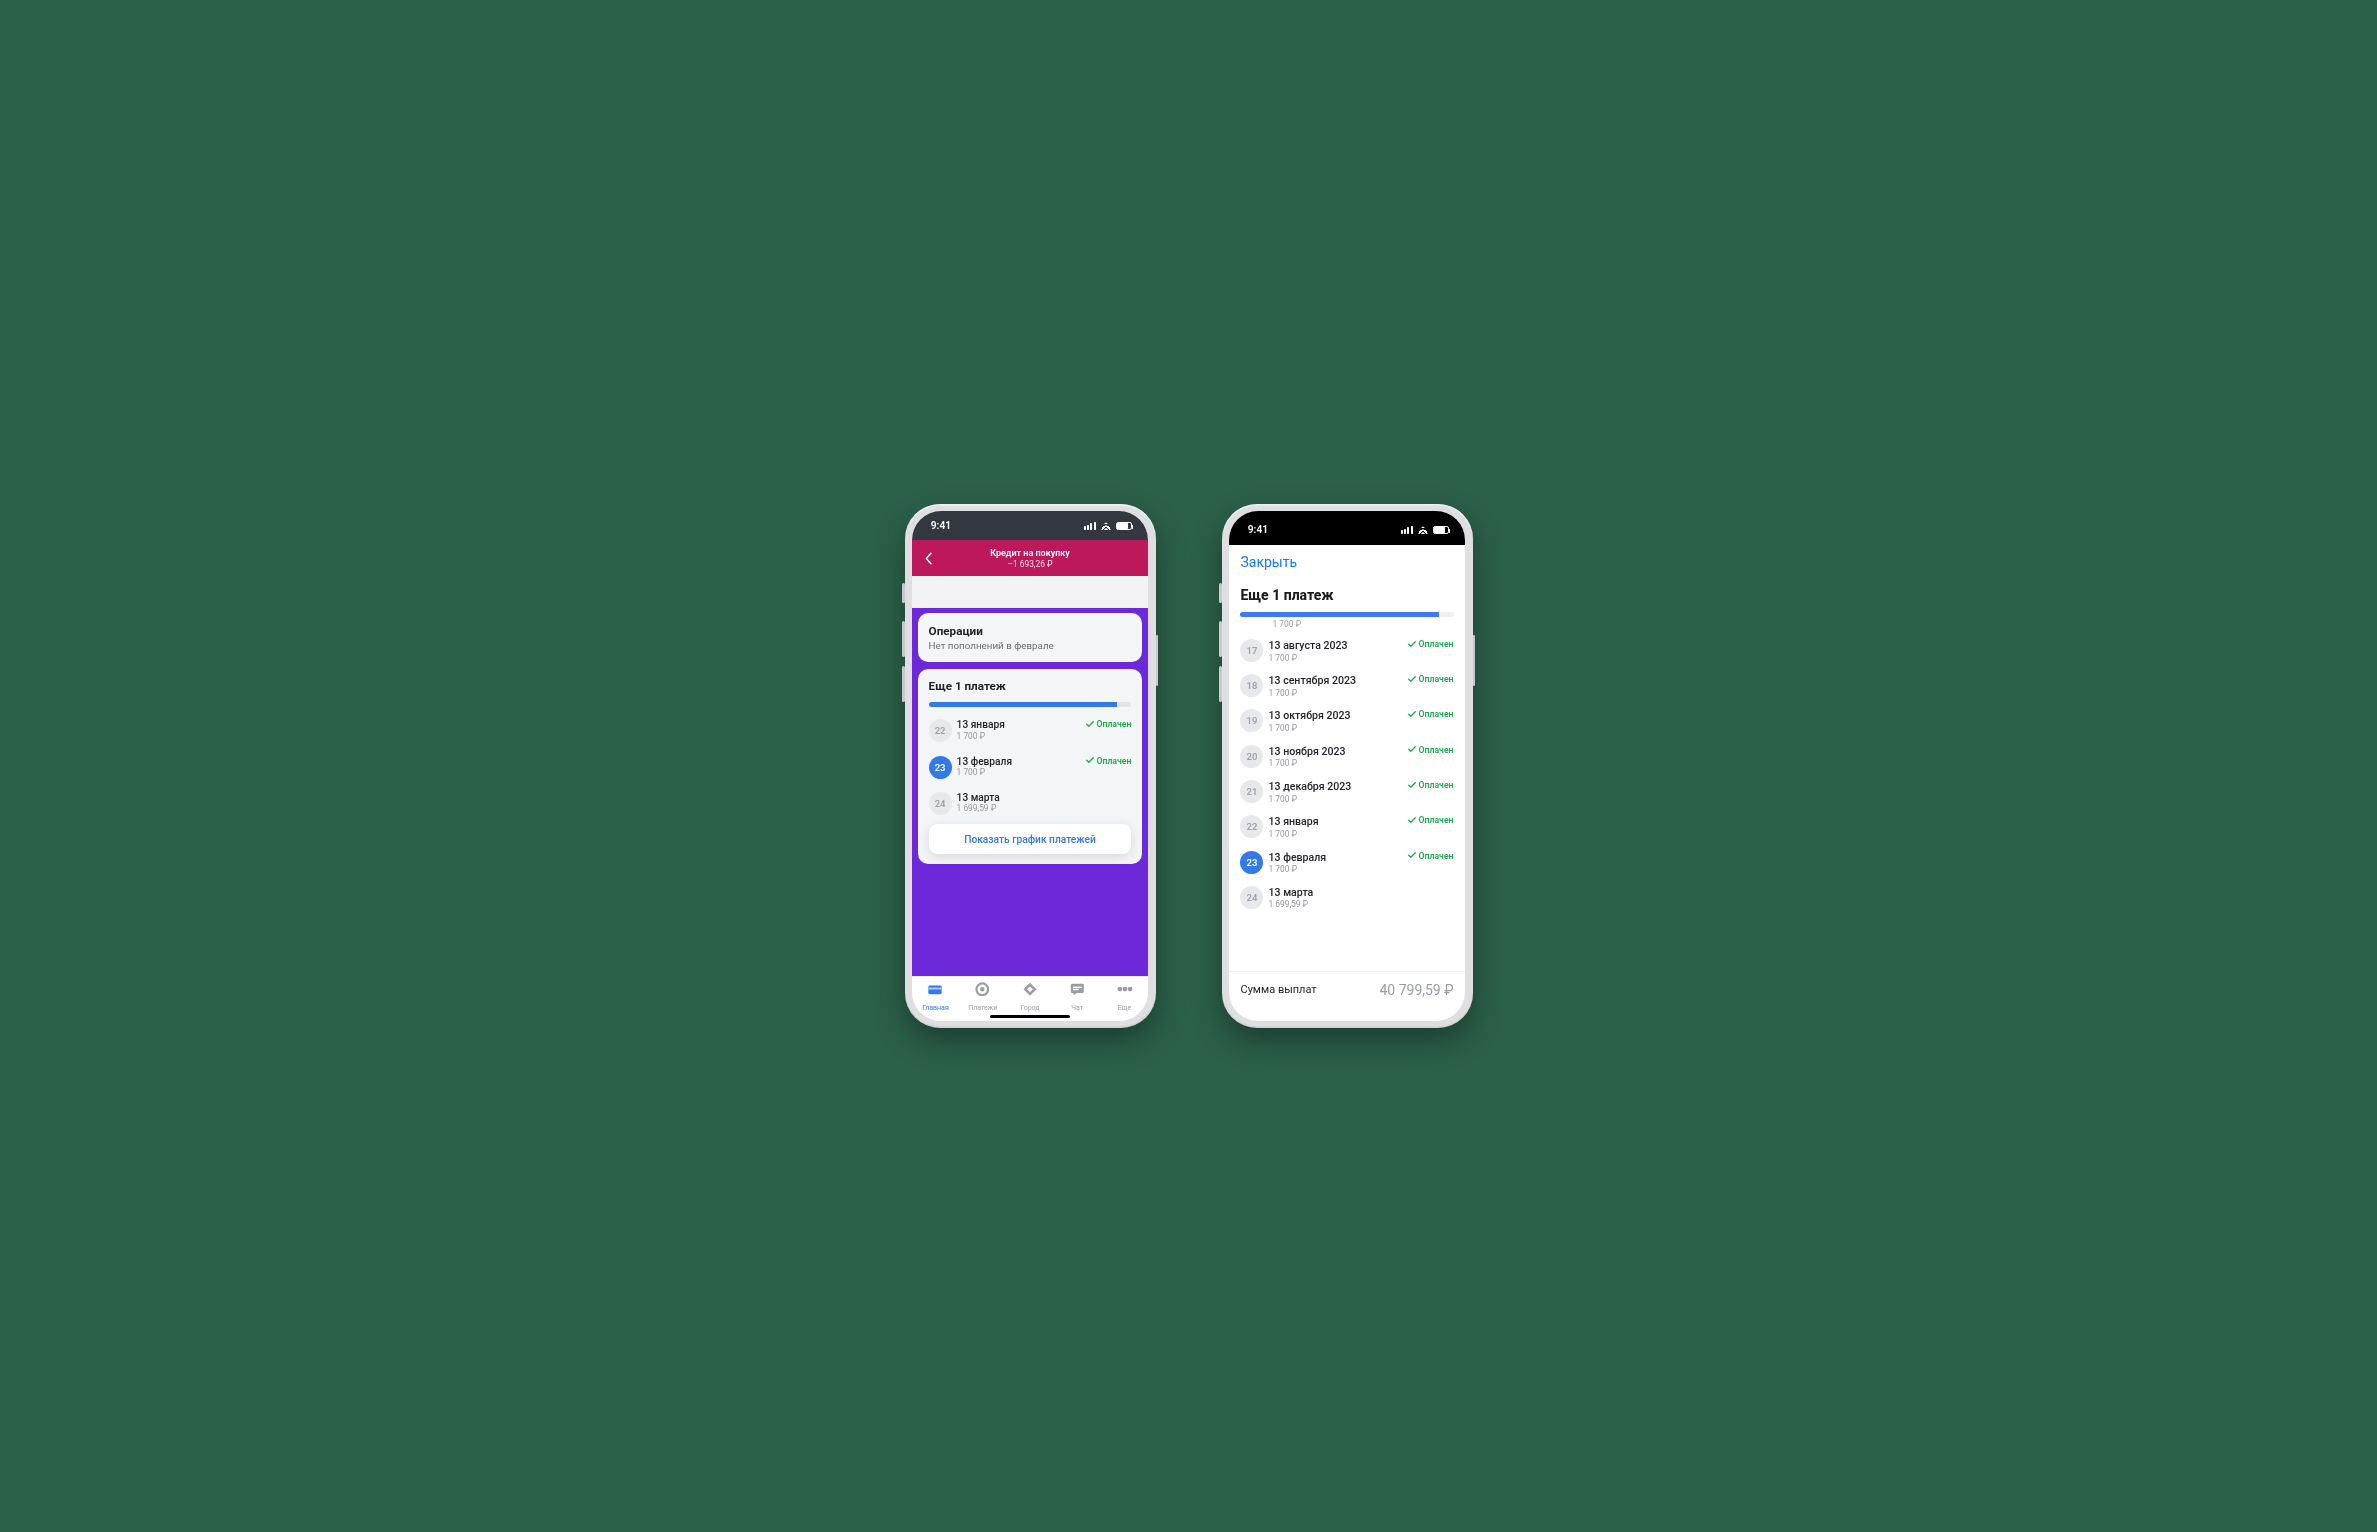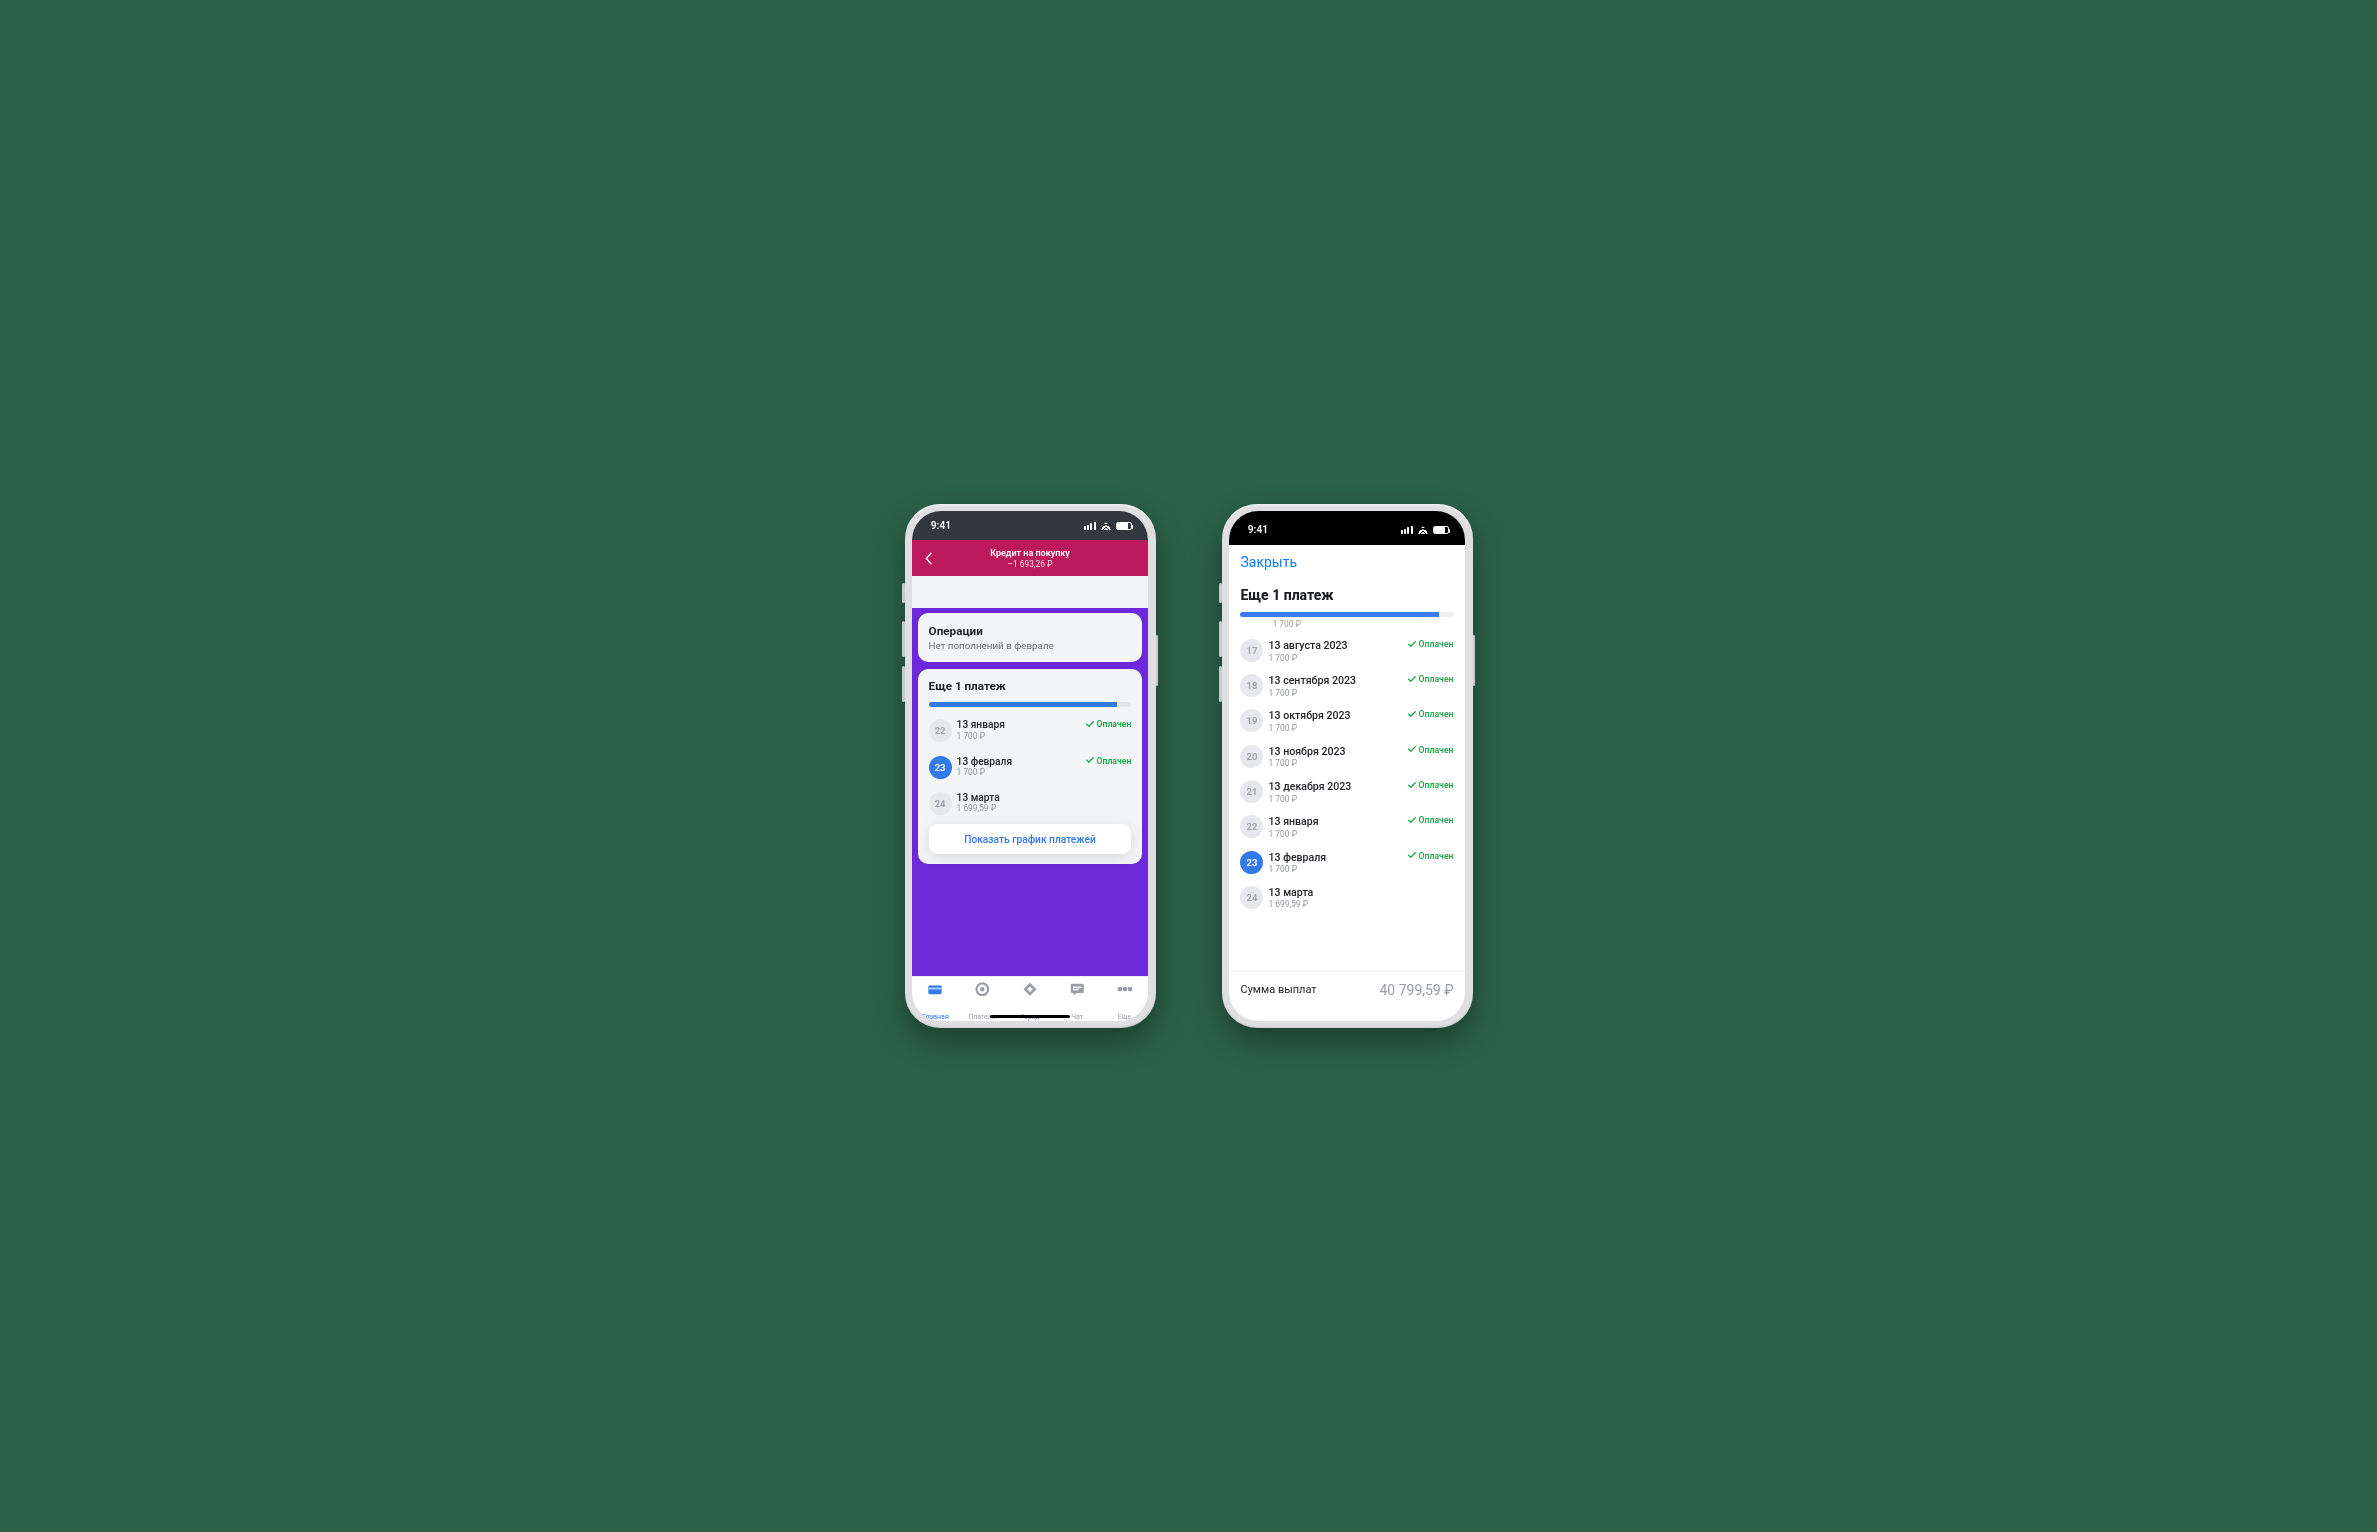--- a/index.html
+++ b/index.html
@@ -132,21 +132,21 @@
   .show-btn{
     background:#fff;border-radius:8.7px;padding:9.5px;text-align:center;
     color:#317ae8;font-size:10.2px;font-weight:500;
     box-shadow:0 2.9px 13px rgba(0,0,0,.12);
   }
 
   .tabbar{
     height:45px;background:#fff;display:flex;justify-content:space-around;align-items:flex-start;
     padding-top:5.1px;border-top:0.4px solid rgba(0,0,0,.08);position:relative;
   }
-  .tab{display:flex;flex-direction:column;align-items:center;gap:17px;width:42px;}
+  .tab{display:flex;flex-direction:column;align-items:center;gap:8px;width:42px;}
   .tab-ico{width:16px;height:14.6px;display:flex;align-items:center;justify-content:center;}
   .tab-label{font-size:7px;color:#9a9da5;}
   .tab-active .tab-label{color:#317ae8;}
   .home-ind{position:absolute;bottom:2.9px;left:50%;transform:translateX(-50%);width:80px;height:2.9px;border-radius:2.2px;background:#000;}
 
   
   .hdr-b{padding:8.7px 11.7px 2.9px;}
   .close{color:#0f7bff;font-size:14px;}
   .title-b{font-size:14px;font-weight:800;margin:14.6px 11.7px 0;color:#1b1c20;}
   .progress-b{margin:8.7px 11.7px 0;height:5.1px;border-radius:2.9px;background:#eeeff1;overflow:hidden;}

